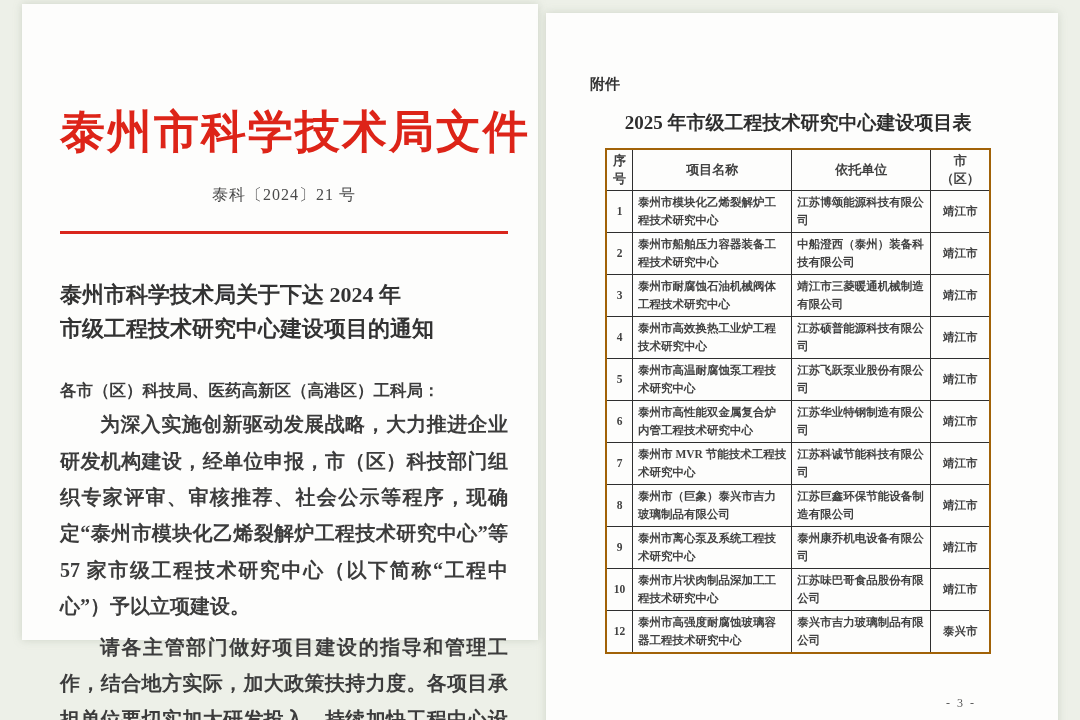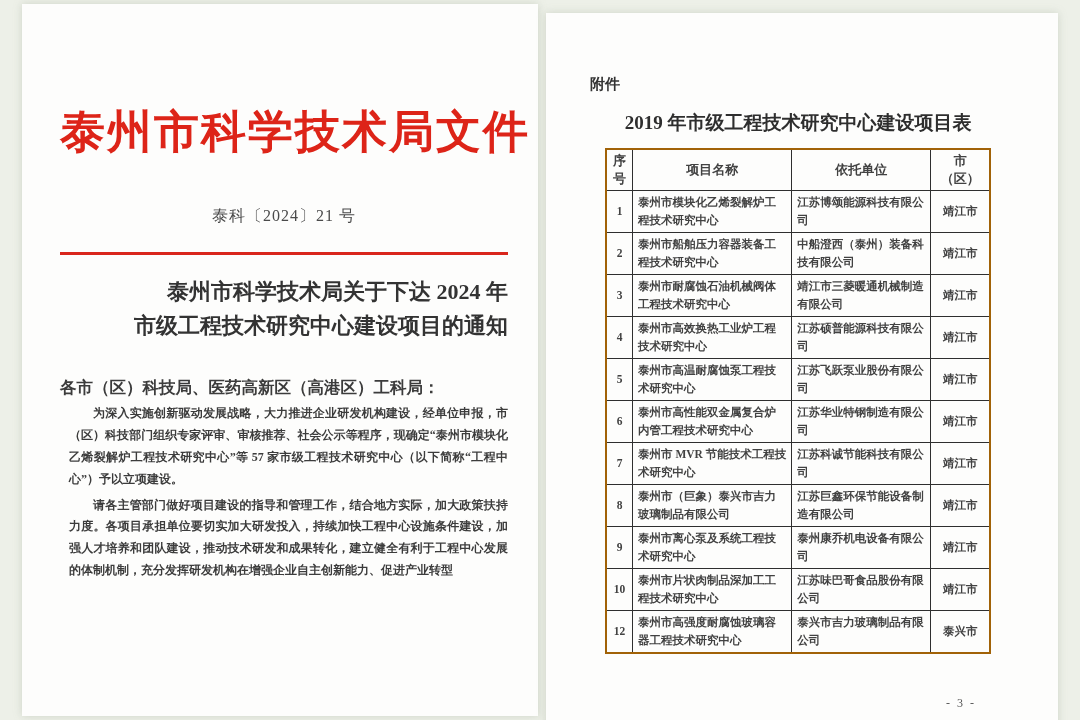--- a/index.html
+++ b/index.html
@@ -11,69 +11,69 @@
     background: #edf0e8;
     font-family: "Liberation Serif", "DejaVu Serif", serif;
   }
   .page {
     position: absolute;
     background: #fdfdfc;
     box-shadow: 0 0 8px rgba(150,160,140,0.35);
   }
   .page-left {
     left: 22px; top: 4px;
-    width: 516px; height: 712px;
+    width: 516px; height: 636px;
   }
   .page-right {
     left: 546px; top: 13px;
     width: 512px; height: 720px;
   }
   
   .left-inner {
     padding: 98px 30px 0 38px;
   }
   .letterhead {
     margin: 0;
     text-align: center;
     font-size: 45px;
     font-weight: bold;
     color: #dd2418;
     letter-spacing: 2px;
     white-space: nowrap;
   }
   .doc-number {
-    margin-top: 44px;
+    margin-top: 23px;
     text-align: center;
     font-size: 16px;
     color: #4a4a4a;
     letter-spacing: 1px;
   }
   .red-rule {
     margin-top: 25px;
     height: 3px;
     background: #d9261c;
   }
   .doc-title {
-    margin: 20px 0 0 0;
-    text-align: right;
+    margin: 44px 0 0 0;
+    text-align: left;
     font-size: 22px;
     font-weight: bold;
     color: #333;
     line-height: 1.55;
   }
   .salutation {
     margin-top: 34px;
     font-size: 16.5px;
     color: #3c3c3c;
     font-weight: 600;
   }
   .body-para {
-    margin: 4px 0 0 9px;
+    margin: 4px 0 0 0;
     text-indent: 2em;
-    font-size: 12px;
+    font-size: 20px;
     line-height: 1.82;
     color: #3c3c3c;
     text-align: justify;
     font-weight: 600;
   }
   
   .attachment-label {
     margin: 62px 0 0 44px;
     font-size: 15px;
     font-weight: bold;
@@ -138,21 +138,21 @@
     <div class="red-rule"></div>
     <h2 class="doc-title"><span>泰州市科学技术局关于下达 2024 年</span><br><span>市级工程技术研究中心建设项目的通知</span></h2>
     <div class="salutation">各市（区）科技局、医药高新区（高港区）工科局：</div>
     <p class="body-para">为深入实施创新驱动发展战略，大力推进企业研发机构建设，经单位申报，市（区）科技部门组织专家评审、审核推荐、社会公示等程序，现确定“泰州市模块化乙烯裂解炉工程技术研究中心”等 57 家市级工程技术研究中心（以下简称“工程中心”）予以立项建设。</p>
     <p class="body-para">请各主管部门做好项目建设的指导和管理工作，结合地方实际，加大政策扶持力度。各项目承担单位要切实加大研发投入，持续加快工程中心设施条件建设，加强人才培养和团队建设，推动技术研发和成果转化，建立健全有利于工程中心发展的体制机制，充分发挥研发机构在增强企业自主创新能力、促进产业转型</p>
   </div>
 </div>
 
 <div class="page page-right">
   <div class="attachment-label">附件</div>
-  <div class="table-title">2019 年市级工程技术研究中心建设项目表</div>
+  <div class="table-title">2025 年市级工程技术研究中心建设项目表</div>
   <table class="projects">
     <colgroup>
       <col class="col-seq">
         <col class="col-proj">
         <col class="col-unit">
         <col class="col-dist">
     </colgroup>
     <thead>
       <tr>
         <th>序号</th>

